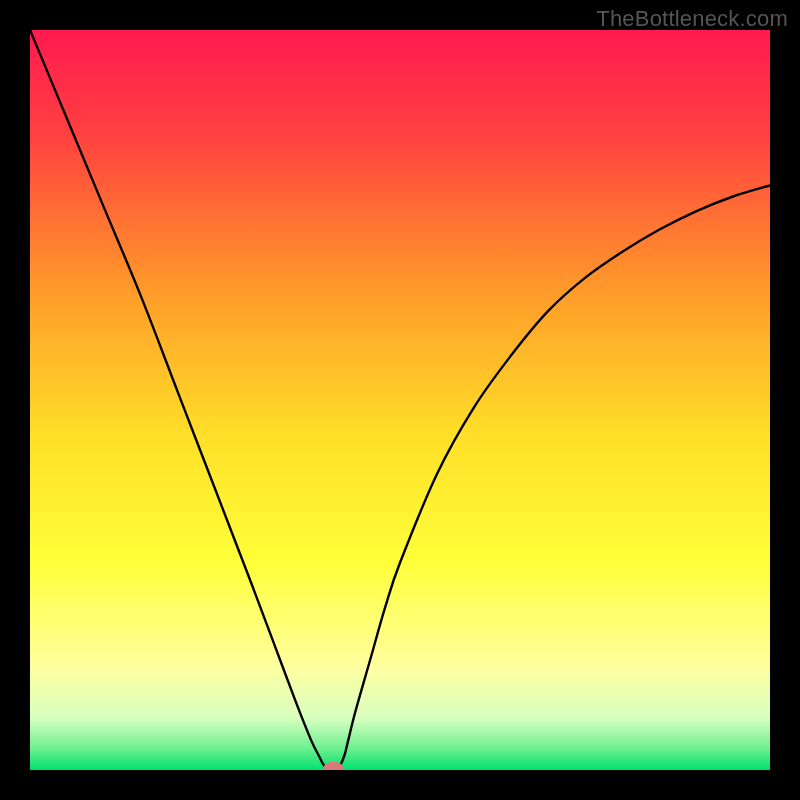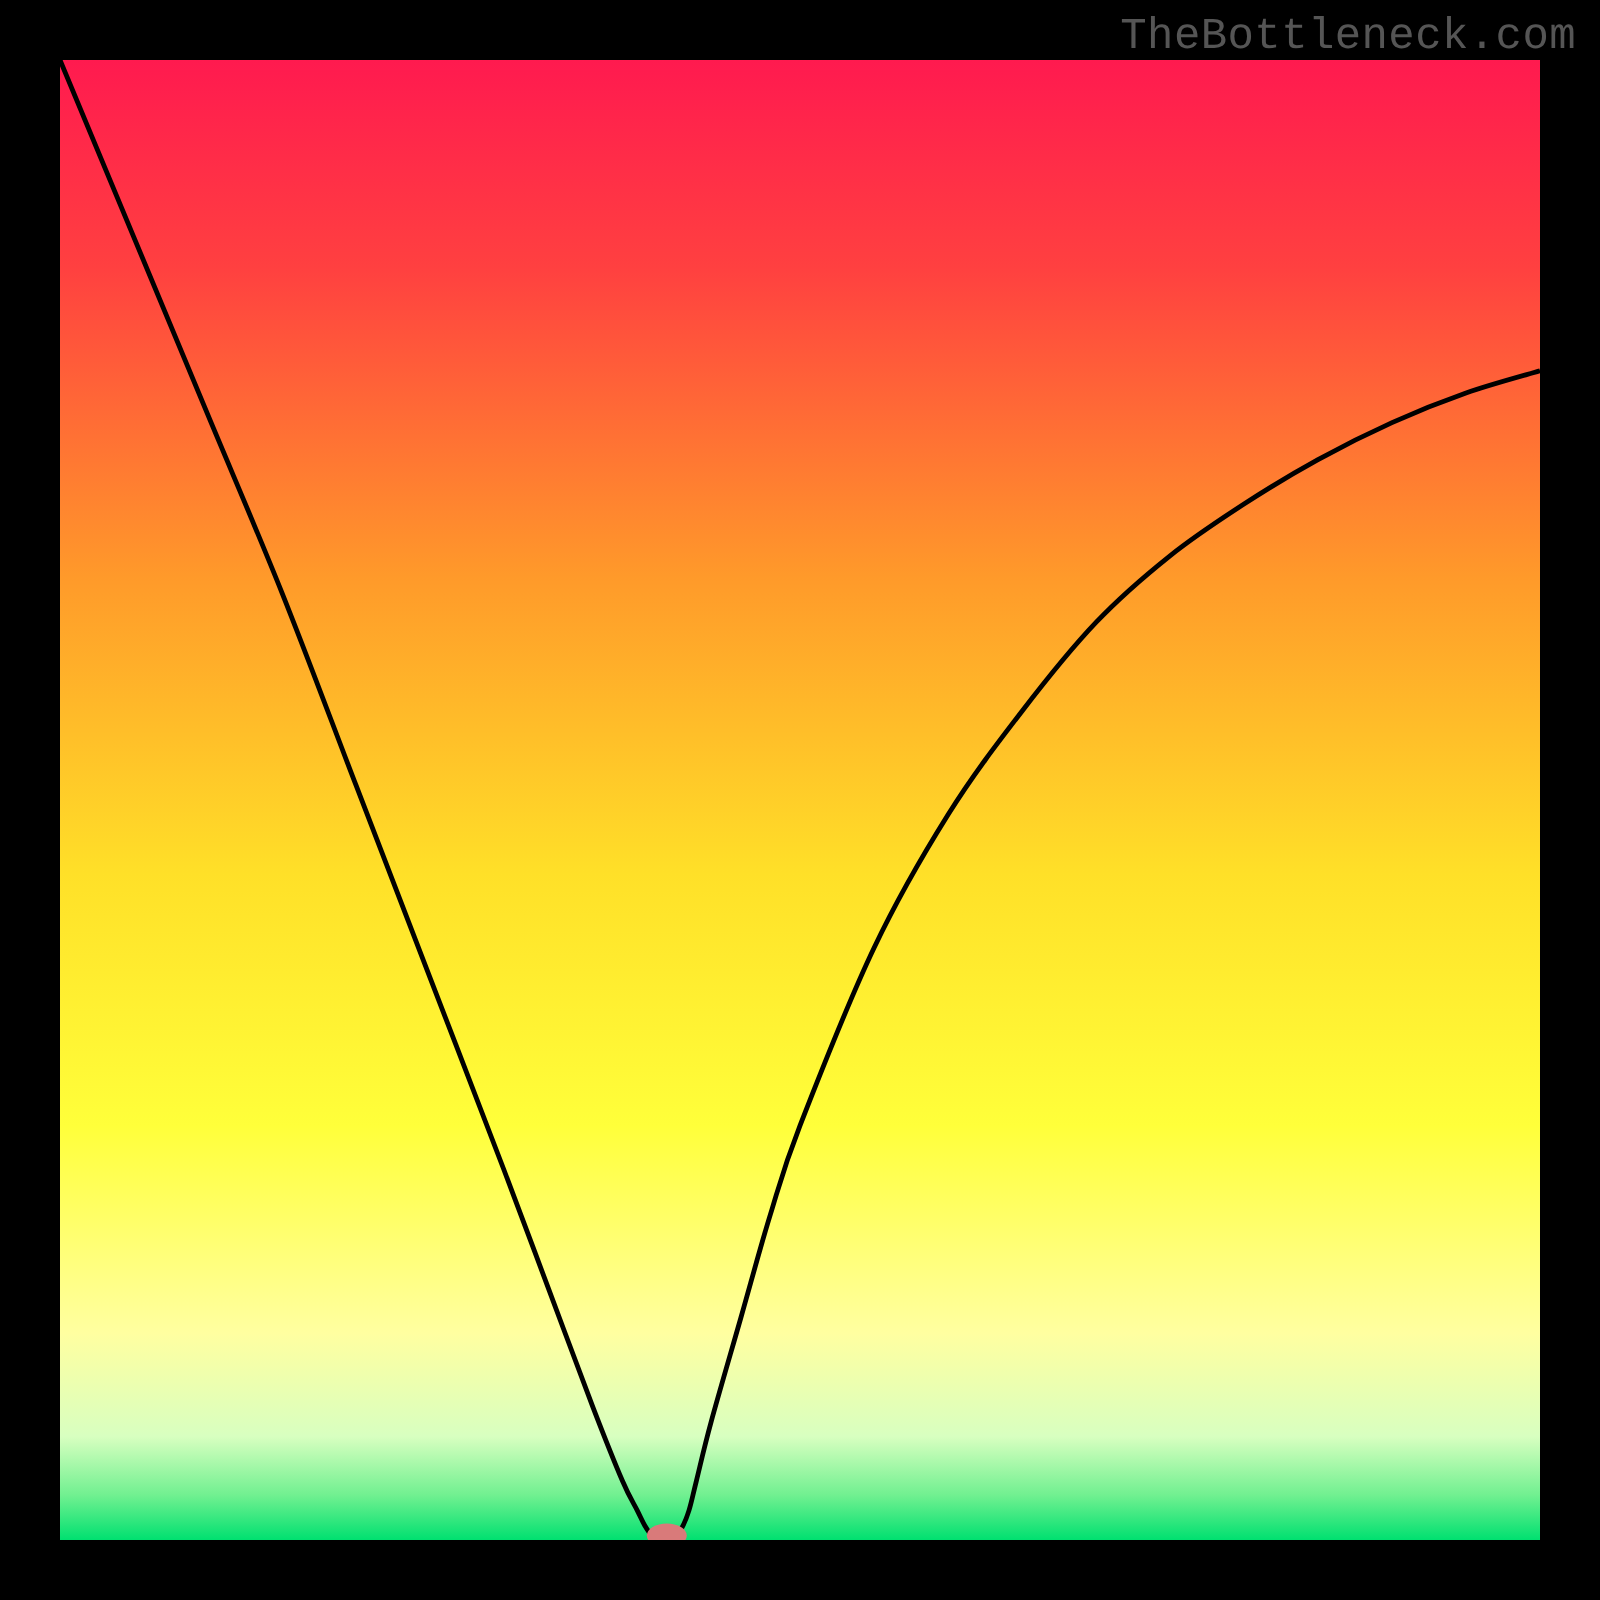--- a/index.html
+++ b/index.html
@@ -27,21 +27,20 @@
   }
   .watermark {
     position: absolute;
     top: 6px;
     right: 12px;
     color: #555;
     font-size: 22px;
     font-weight: 500;
     letter-spacing: 0.2px;
     user-select: none;
-    font-family: Liberation Mono, monospace;
   }
   svg { display: block; }
 </style>
 </head>
 <body>
 
 <div class="frame">
 
   <div class="plot-area">
     <svg id="chart-svg" width="740" height="740" viewBox="0 0 740 740">

